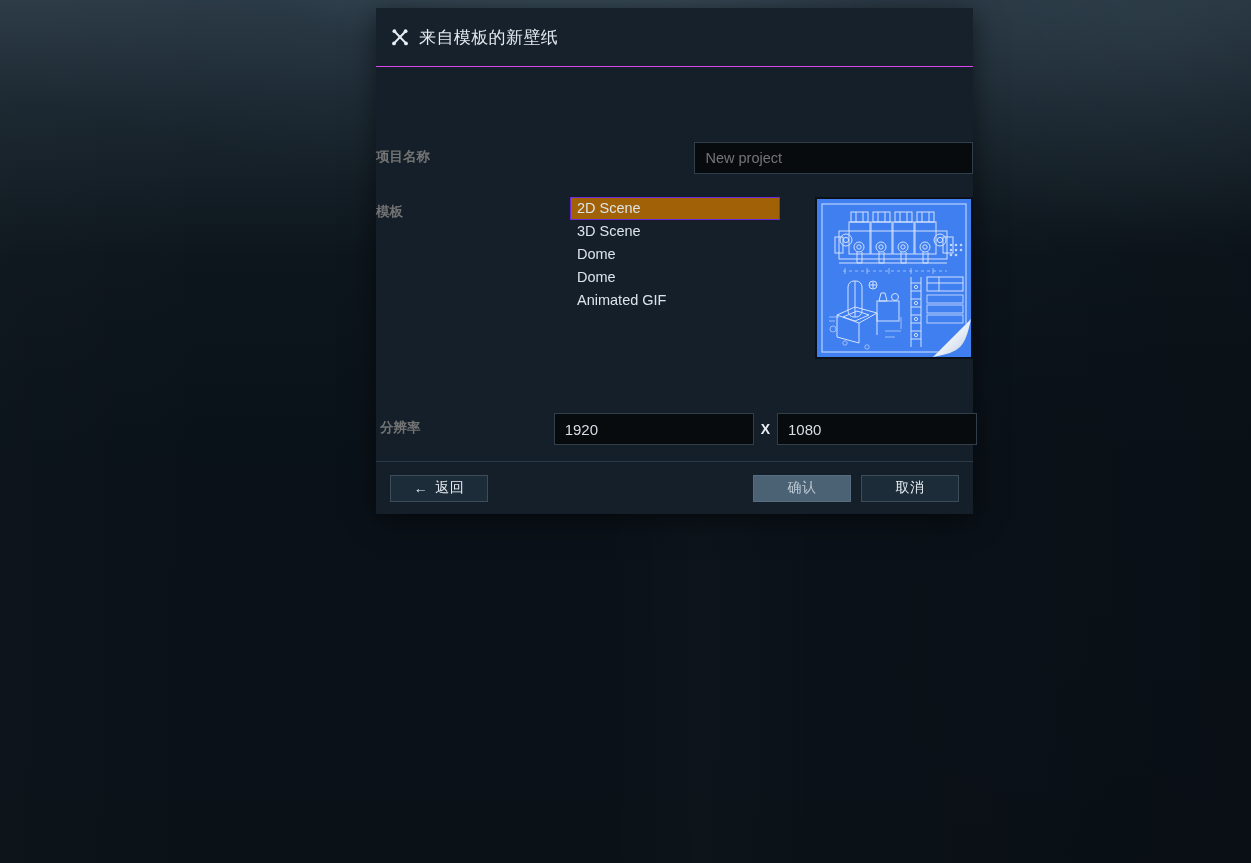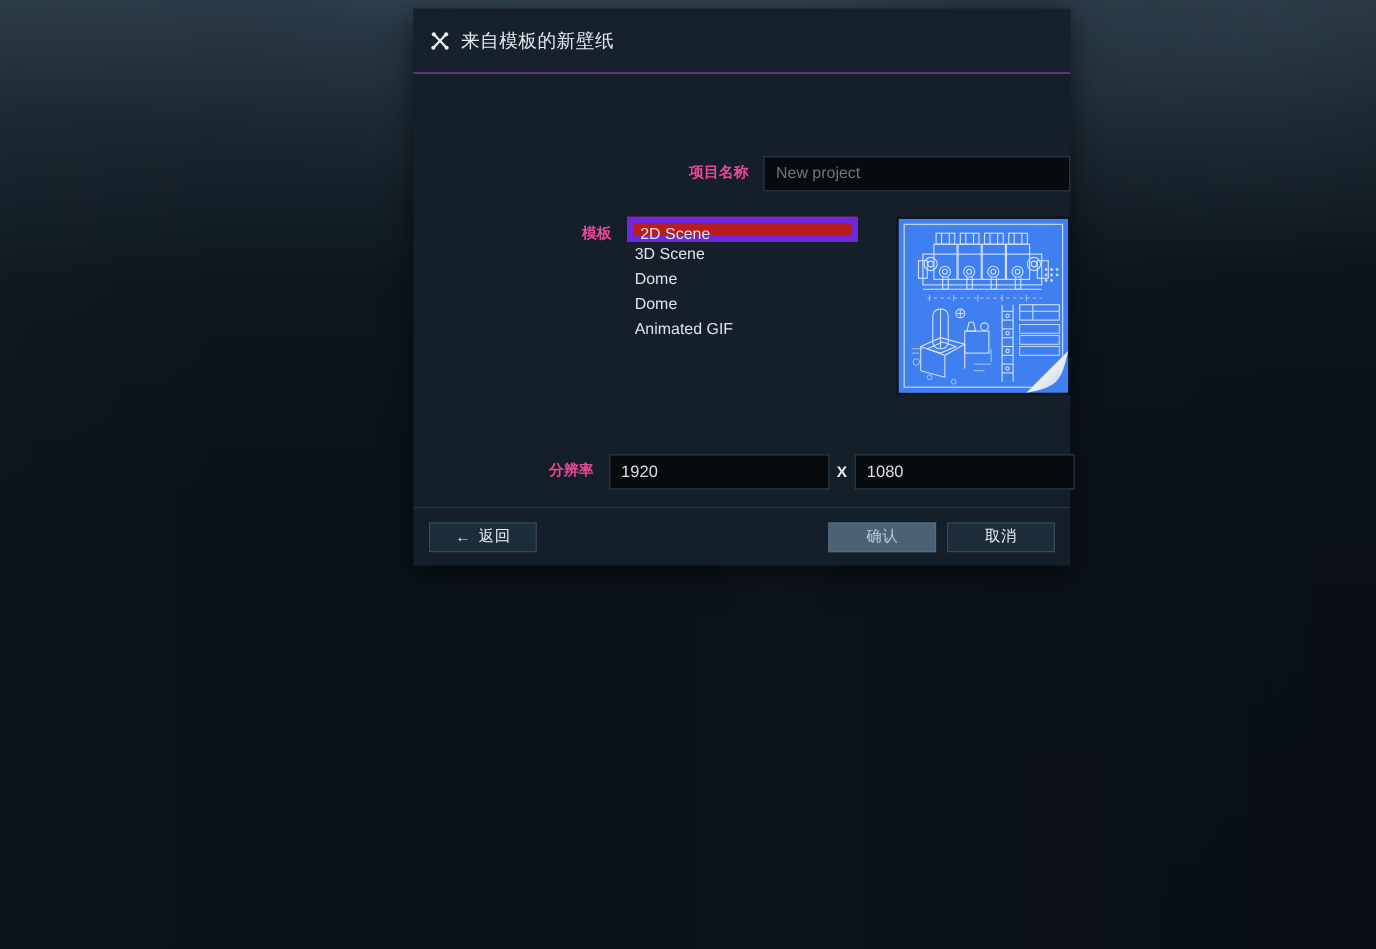--- a/index.html
+++ b/index.html
@@ -71,24 +71,23 @@
     background: #141f29;
     padding: 0;
   }
 
   .row {
     position: absolute;
     display: flex;
     align-items: flex-start;
   }
   .flabel {
-    color: #ec4899;
+    color: #737373;
     font-size: 13.5px;
     font-weight: bold;
-    text-align: right;
     line-height: 30px;
   }
 
   
   #row-name { left: 0; top: 75px; width: 100%; }
   #row-name .flabel { width: 484px; padding-right: 14px; box-sizing: border-box; }
   .textinput {
     width: 418px;
     height: 32px;
     background: #080b0e;
@@ -115,22 +114,22 @@
   .tpl-item {
     height: 23px;
     line-height: 23px;
     color: #dce3ea;
     font-size: 14.5px;
     padding-left: 7px;
     box-sizing: border-box;
     background: transparent;
   }
   .tpl-item.selected {
-    background: #b91c1c;
-    border: 6px solid #6d28d9;
+    background: #a16207;
+    border: 1px solid #6d28d9;
     padding-left: 6px;
     height: 23px;
     line-height: 21px;
   }
 
   .preview {
     margin-left: 35px;
     width: 158px;
     height: 162px;
     position: relative;

